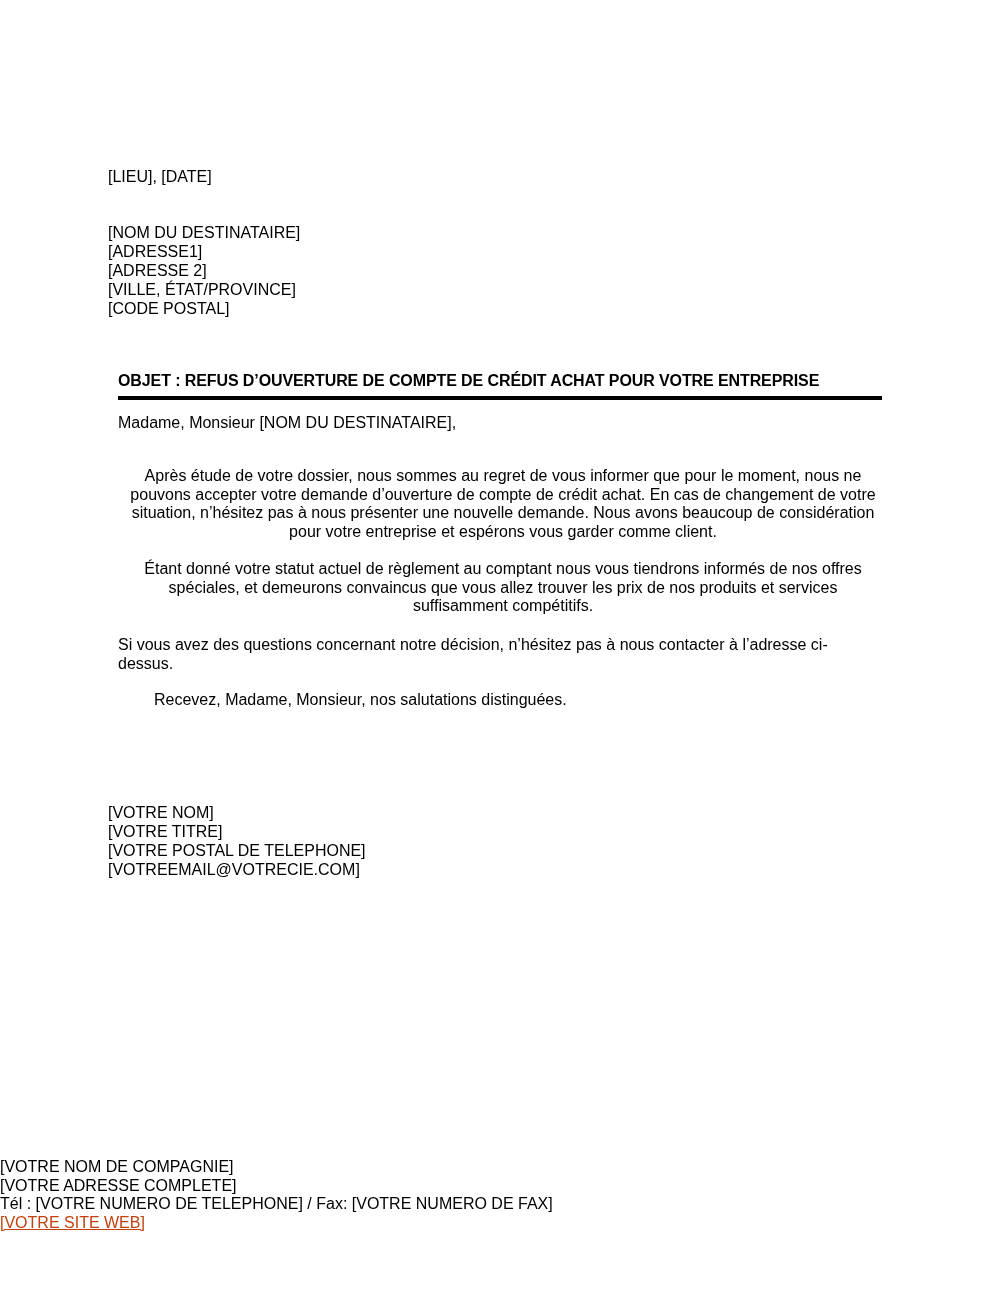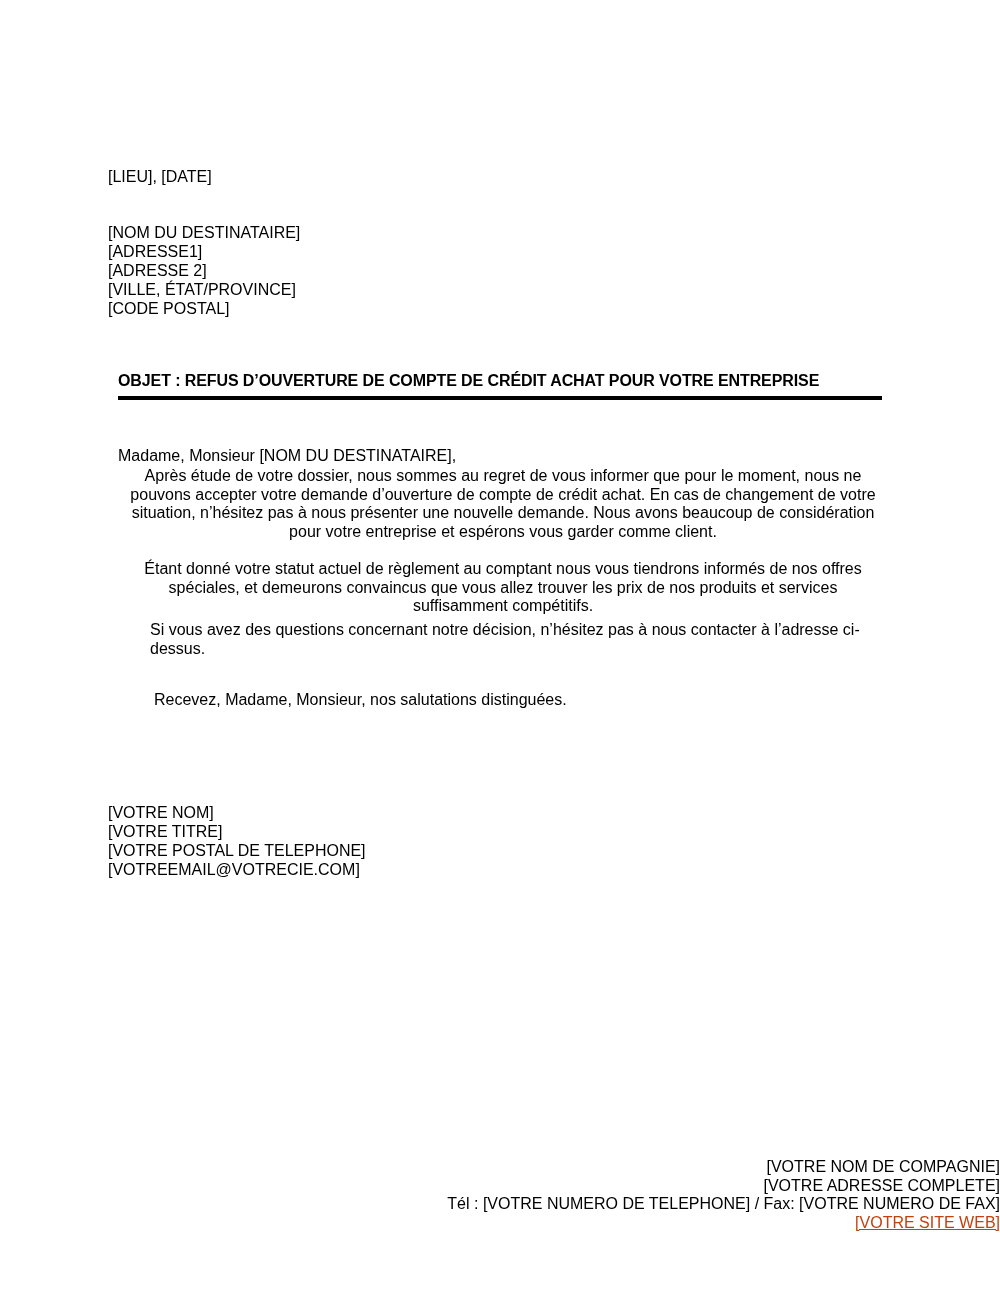--- a/index.html
+++ b/index.html
@@ -4,21 +4,21 @@
 <style>
   html, body { margin: 0; padding: 0; background: #ffffff; }
   body { width: 1000px; height: 1290px; position: relative; overflow: hidden;
          font-family: "Liberation Sans", sans-serif; color: #000; font-size: 16px; }
   .page { position: absolute; left: 0; top: 0; width: 1000px; height: 1290px; }
   .blk { position: absolute; left: 108px; line-height: 19px; }
   .line { display: block; white-space: nowrap; }
   .subject { position: absolute; left: 118px; top: 372px; width: 764px; font-weight: bold; font-size: 16px; letter-spacing: -0.1px; white-space: nowrap; }
   .rule { position: absolute; left: 118px; top: 396px; width: 764px; height: 4px; background: #000; }
   .para { position: absolute; left: 118px; width: 770px; line-height: 18.7px; }
-  .footer { position: absolute; left: 0; width: 1000px; top: 1158px; text-align: right; line-height: 18.7px; }
+  .footer { position: absolute; left: 0; width: 1000px; top: 1158px; text-align: left; line-height: 18.7px; }
   .footer a { color: #c2410c; text-decoration: underline; }
 </style>
 </head>
 <body>
 
 <div class="page">
 
   <div class="blk" style="top:167px;">
     <span class="line">[LIEU], [DATE]</span>
   </div>
@@ -27,36 +27,36 @@
     <span class="line">[NOM DU DESTINATAIRE]</span>
     <span class="line">[ADRESSE1]</span>
     <span class="line">[ADRESSE 2]</span>
     <span class="line">[VILLE, ÉTAT/PROVINCE]</span>
     <span class="line">[CODE POSTAL]</span>
   </div>
 
   <div class="subject">OBJET : REFUS D’OUVERTURE DE COMPTE DE CRÉDIT ACHAT POUR VOTRE ENTREPRISE</div>
   <div class="rule"></div>
 
-  <div class="para" style="top:447px;">Madame, Monsieur [NOM DU DESTINATAIRE],</div>
+  <div class="para" style="top:414px;">Madame, Monsieur [NOM DU DESTINATAIRE],</div>
 
   <div class="para" style="top:467px;text-align:center;">
     <span class="line">Après étude de votre dossier, nous sommes au regret de vous informer que pour le moment, nous ne</span>
     <span class="line">pouvons accepter votre demande d’ouverture de compte de crédit achat. En cas de changement de votre</span>
     <span class="line">situation, n’hésitez pas à nous présenter une nouvelle demande. Nous avons beaucoup de considération</span>
     <span class="line">pour votre entreprise et espérons vous garder comme client.</span>
   </div>
 
   <div class="para" style="top:560px;text-align:center;">
     <span class="line">Étant donné votre statut actuel de règlement au comptant nous vous tiendrons informés de nos offres</span>
     <span class="line">spéciales, et demeurons convaincus que vous allez trouver les prix de nos produits et services</span>
     <span class="line">suffisamment compétitifs.</span>
   </div>
 
-  <div class="para" style="top:621px;margin-left:32px;">
+  <div class="para" style="top:636px;">
     <span class="line">Si vous avez des questions concernant notre décision, n’hésitez pas à nous contacter à l’adresse ci-</span>
     <span class="line">dessus.</span>
   </div>
 
   <div class="para" style="top:691px;margin-left:36px;">
     <span class="line">Recevez, Madame, Monsieur, nos salutations distinguées.</span>
   </div>
 
   <div class="blk" style="top:803px;">
     <span class="line">[VOTRE NOM]</span>

